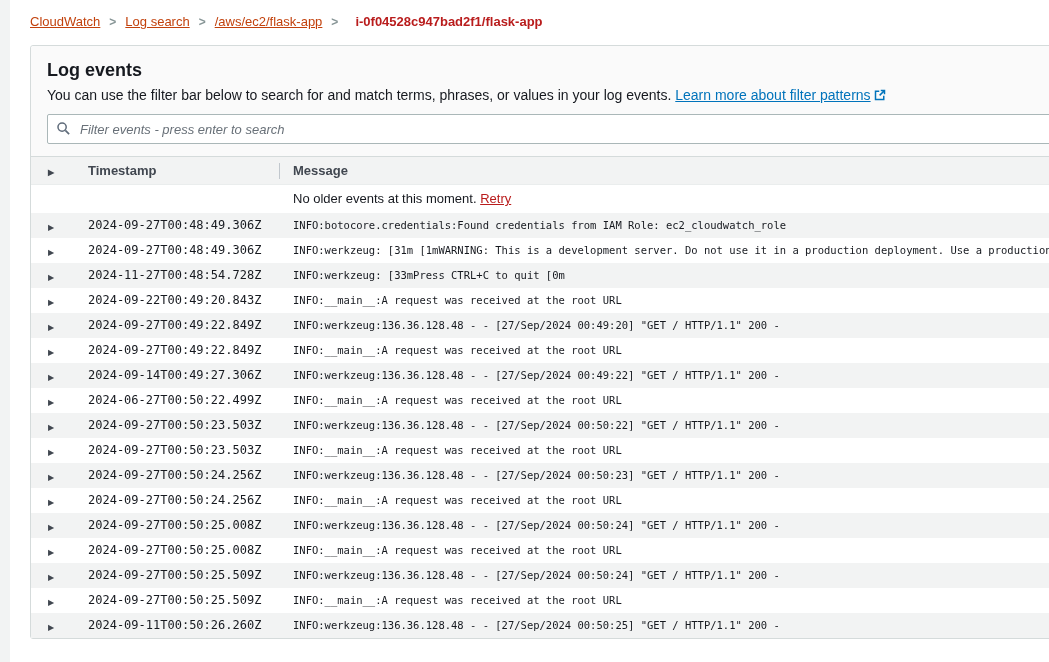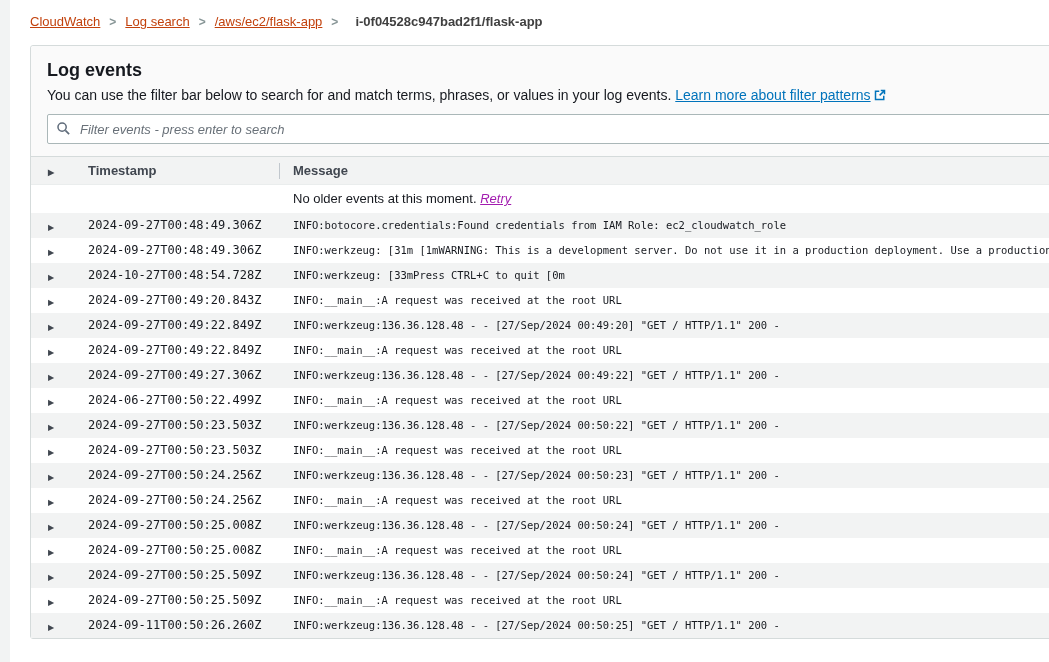--- a/index.html
+++ b/index.html
@@ -5,21 +5,21 @@
   * { margin:0; padding:0; box-sizing:border-box; }
   html,body { width:1049px; height:662px; overflow:hidden; background:#fff;
               font-family:"Liberation Sans", sans-serif; color:#16191f; }
   .left-rail { position:absolute; left:0; top:0; bottom:0; width:10px; background:#f2f3f3; }
   .content { margin-left:30px; width:1370px; }
 
   
   .breadcrumb { padding:14px 0 16px 0; font-size:13px; }
   .bc-link { color:#c2410c; text-decoration:underline; cursor:pointer; }
   .bc-sep { color:#879596; margin:0 9px; font-size:12px; font-weight:700; }
-  .bc-current { color:#404040; font-weight:700;padding-left:8px; }
+  .bc-current { color:#b91c1c; font-weight:700;padding-left:8px; }
 
   
   .panel { width:1370px; border:1px solid #d5dbdb; border-radius:3px; background:#fff; }
   .panel-header { background:#fafafa; padding:12px 20px 12px 16px; border-radius:3px 3px 0 0; }
   .panel-title { font-size:18px; font-weight:700; line-height:24px; color:#16191f; }
   .panel-desc { margin-top:4px; font-size:14px; line-height:18px; color:#16191f; }
   .learn-link { color:#0073bb; cursor:pointer; }
   .ext-icon { vertical-align:-1px; margin-left:3px; }
 
   .filter-wrap { position:relative; margin-top:10px; }
@@ -35,21 +35,21 @@
   thead th { height:28px; background:#f2f3f3; border-top:1px solid #d5dbdb;
              border-bottom:1px solid #eaeded; text-align:left; font-size:13px;
              font-weight:700; color:#414750; vertical-align:middle; }
   th.c-arrow, td.c-arrow { padding-left:17px; }
   th.c-ts, td.c-ts { padding-left:13px; }
   th.c-msg, td.c-msg { padding-left:14px; }
   th.c-msg { position:relative; }
   th.c-msg::before { content:""; position:absolute; left:0; top:6px; width:1px; height:16px; background:#c1c7cd; }
   tbody td { height:25px; vertical-align:middle; white-space:nowrap; overflow:hidden; }
   tr.notice td { height:28px; font-size:13px; color:#16191f; }
-  .retry-link { color:#a21caf; font-style:italic; text-decoration:underline; cursor:pointer; }
+  .retry-link { color:#b91c1c; text-decoration:underline; cursor:pointer; }
   tr.stripe { background:#f2f3f3; }
   .arrow { font-size:8px; color:#414750; cursor:pointer; }
   td.c-ts { font-family:"DejaVu Sans Mono", monospace; font-size:12px; color:#16191f; }
   td.c-msg { font-family:"DejaVu Sans Mono", monospace; font-size:10.5px; color:#16191f; }
 </style>
 </head>
 <body>
 
 <div class="left-rail"></div>
 
@@ -102,41 +102,41 @@
     <td class="c-ts">2024-09-27T00:48:49.306Z</td>
     <td class="c-msg">INFO:botocore.credentials:Found credentials from IAM Role: ec2_cloudwatch_role</td>
   </tr>
           <tr>
     <td class="c-arrow"><span class="arrow">▶</span></td>
     <td class="c-ts">2024-09-27T00:48:49.306Z</td>
     <td class="c-msg">INFO:werkzeug: [31m [1mWARNING: This is a development server. Do not use it in a production deployment. Use a production WSGI server instead.</td>
   </tr>
           <tr class="stripe">
     <td class="c-arrow"><span class="arrow">▶</span></td>
-    <td class="c-ts">2024-10-27T00:48:54.728Z</td>
+    <td class="c-ts">2024-11-27T00:48:54.728Z</td>
     <td class="c-msg">INFO:werkzeug: [33mPress CTRL+C to quit [0m</td>
   </tr>
           <tr>
     <td class="c-arrow"><span class="arrow">▶</span></td>
-    <td class="c-ts">2024-09-27T00:49:20.843Z</td>
+    <td class="c-ts">2024-09-22T00:49:20.843Z</td>
     <td class="c-msg">INFO:__main__:A request was received at the root URL</td>
   </tr>
           <tr class="stripe">
     <td class="c-arrow"><span class="arrow">▶</span></td>
     <td class="c-ts">2024-09-27T00:49:22.849Z</td>
     <td class="c-msg">INFO:werkzeug:136.36.128.48 - - [27/Sep/2024 00:49:20] "GET / HTTP/1.1" 200 -</td>
   </tr>
           <tr>
     <td class="c-arrow"><span class="arrow">▶</span></td>
     <td class="c-ts">2024-09-27T00:49:22.849Z</td>
     <td class="c-msg">INFO:__main__:A request was received at the root URL</td>
   </tr>
           <tr class="stripe">
     <td class="c-arrow"><span class="arrow">▶</span></td>
-    <td class="c-ts">2024-09-27T00:49:27.306Z</td>
+    <td class="c-ts">2024-09-14T00:49:27.306Z</td>
     <td class="c-msg">INFO:werkzeug:136.36.128.48 - - [27/Sep/2024 00:49:22] "GET / HTTP/1.1" 200 -</td>
   </tr>
           <tr>
     <td class="c-arrow"><span class="arrow">▶</span></td>
     <td class="c-ts">2024-06-27T00:50:22.499Z</td>
     <td class="c-msg">INFO:__main__:A request was received at the root URL</td>
   </tr>
           <tr class="stripe">
     <td class="c-arrow"><span class="arrow">▶</span></td>
     <td class="c-ts">2024-09-27T00:50:23.503Z</td>

